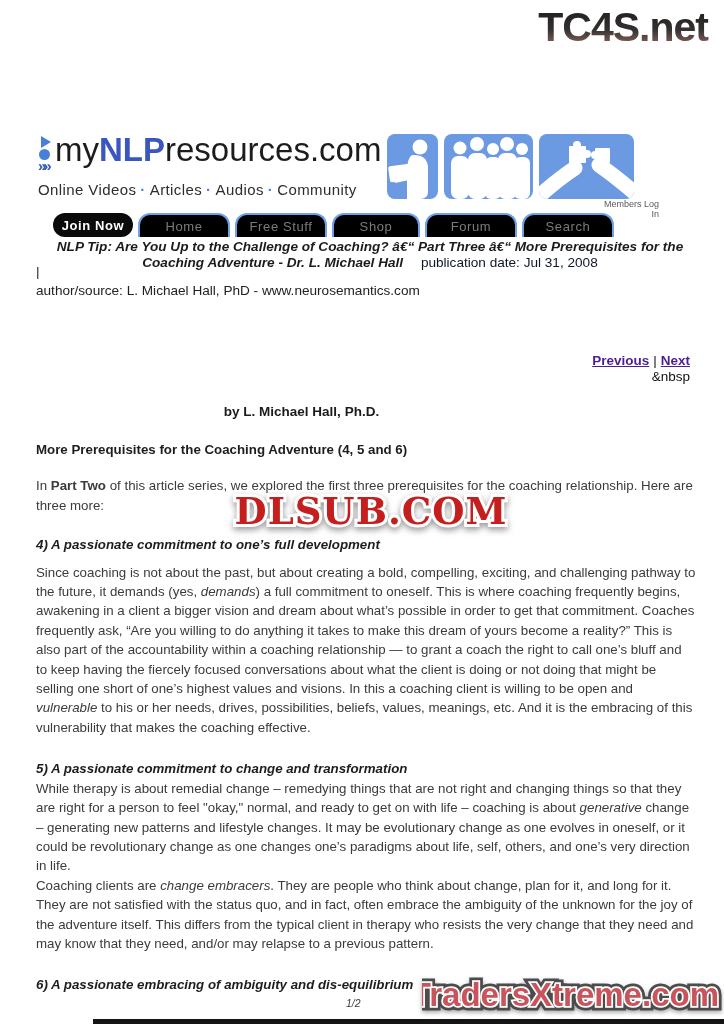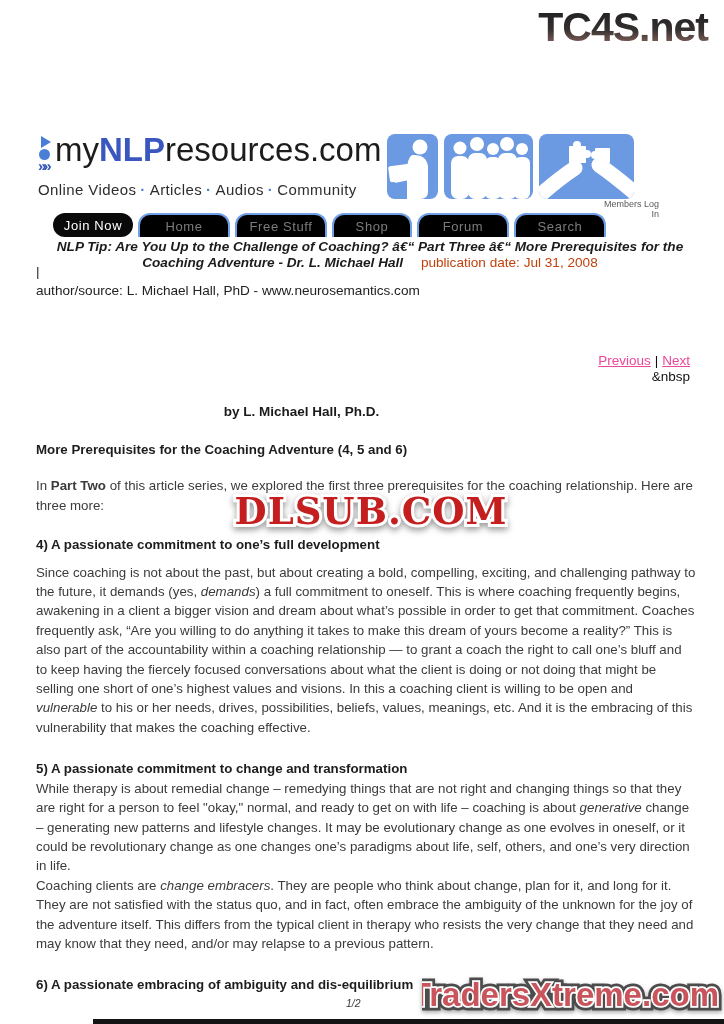--- a/index.html
+++ b/index.html
@@ -24,48 +24,48 @@
   
   .tiles{position:absolute;top:134px;left:387px;display:flex;gap:6px;}
   .tile{background:#6b99e2;border-radius:8px;height:65px;overflow:hidden;}
   .tile svg{display:block;}
   .members{position:absolute;top:199px;left:575px;width:62px;text-align:right;font-size:9px;color:#5a5a5a;cursor:pointer;margin-left:22px;}
 
   
   .nav{position:absolute;top:213px;left:53px;display:flex;gap:5px;align-items:flex-end;}
   .tab{box-sizing:border-box;height:24px;display:flex;align-items:center;justify-content:center;
        font-size:13px;letter-spacing:.6px;cursor:pointer;}
-  .tab-join{width:80px;background:#0a0a0a;color:#ffffff;font-weight:normal;border-radius:13px;}
+  .tab-join{width:80px;background:#0a0a0a;color:#ffffff;font-weight:bold;border-radius:13px;}
   .tab-plain{width:92px;background:#000000;color:#7b7b7b;border:2px solid #6fa0e8;border-bottom:none;
              border-radius:12px 12px 0 0;}
 
   
   .title-block{position:absolute;top:239px;left:36px;right:20px;text-align:center;
                font-size:13.6px;line-height:15.8px;color:#1b1b1b;}
   .title-bold{font-weight:bold;font-style:italic;}
-  .pubdate{font-weight:normal;color:#c2410c;margin-left:14px;}
+  .pubdate{font-weight:normal;color:#0f172a;margin-left:14px;}
   .pipe{position:absolute;top:264px;left:36px;font-size:13.6px;color:#222;}
   .author{position:absolute;top:283px;left:36px;font-size:13.6px;color:#222;}
 
   
   .pager{position:absolute;top:353px;right:34px;text-align:right;font-size:13.5px;line-height:16px;color:#111;}
-  .pager a{color:#ec4899;text-decoration:underline;cursor:pointer;}
+  .pager a{color:#4c1d95;text-decoration:underline;cursor:pointer;font-weight:bold;}
   .pager .psep{margin:0 4px;color:#111;}
 
   .byline{position:absolute;top:404px;left:0;width:603px;text-align:center;
           font-weight:bold;font-size:13.5px;color:#1b1b1b;}
 
   
   .body{position:absolute;top:440px;left:36px;width:660px;font-size:13.3px;line-height:19.4px;color:#3b3b3b;}
   .h-more{font-weight:bold;color:#1d1d1d;margin:0 0 17px 0;}
   .para{margin:0;}
   .intro{margin-bottom:6px;}
   .b{font-weight:bold;}
   .i{font-style:italic;}
-  .pt-head{font-weight:bold;color:#1d1d1d;}
+  .pt-head{font-weight:bold;font-style:italic;color:#1d1d1d;}
   .h4{margin:20px 0 8px 0;}
   .p4{margin-bottom:22px;}
   .h5{margin:0;}
   .h6{margin-top:22px;}
 
   
   .dlsub{position:absolute;top:486px;left:216px;pointer-events:none;}
   .traders{position:absolute;bottom:6px;right:2px;pointer-events:none;}
   .pagenum{position:absolute;top:997px;left:346px;font-size:10.5px;font-style:italic;color:#3a3a3a;}
   .bottom-bar{position:absolute;left:93px;right:0;bottom:0;height:5px;background:#141414;}
@@ -132,21 +132,21 @@
         <circle cx="56" cy="21" r="4" fill="#fff"></circle>
       </svg>
     </div>
   </div>
   <div class="members">Members Log In</div>
 
   <div class="nav">
     <div class="tab tab-join">Join Now</div>
     <div class="tab tab-plain">Home</div>
     <div class="tab tab-plain">Free Stuff</div>
-    <div class="tab tab-plain" style="width:80px">Shop</div>
+    <div class="tab tab-plain" style="width:88px">Shop</div>
     <div class="tab tab-plain">Forum</div>
     <div class="tab tab-plain">Search</div>
   </div>
 
   <div class="title-block">
     <span class="title-bold">NLP Tip: Are You Up to the Challenge of Coaching? â€“ Part Three â€“ More Prerequisites for the Coaching Adventure - Dr. L. Michael Hall</span>
     <span class="pubdate">publication date: Jul 31, 2008</span>
   </div>
   <div class="pipe">|</div>
   <div class="author">author/source: L. Michael Hall, PhD - www.neurosemantics.com</div>

